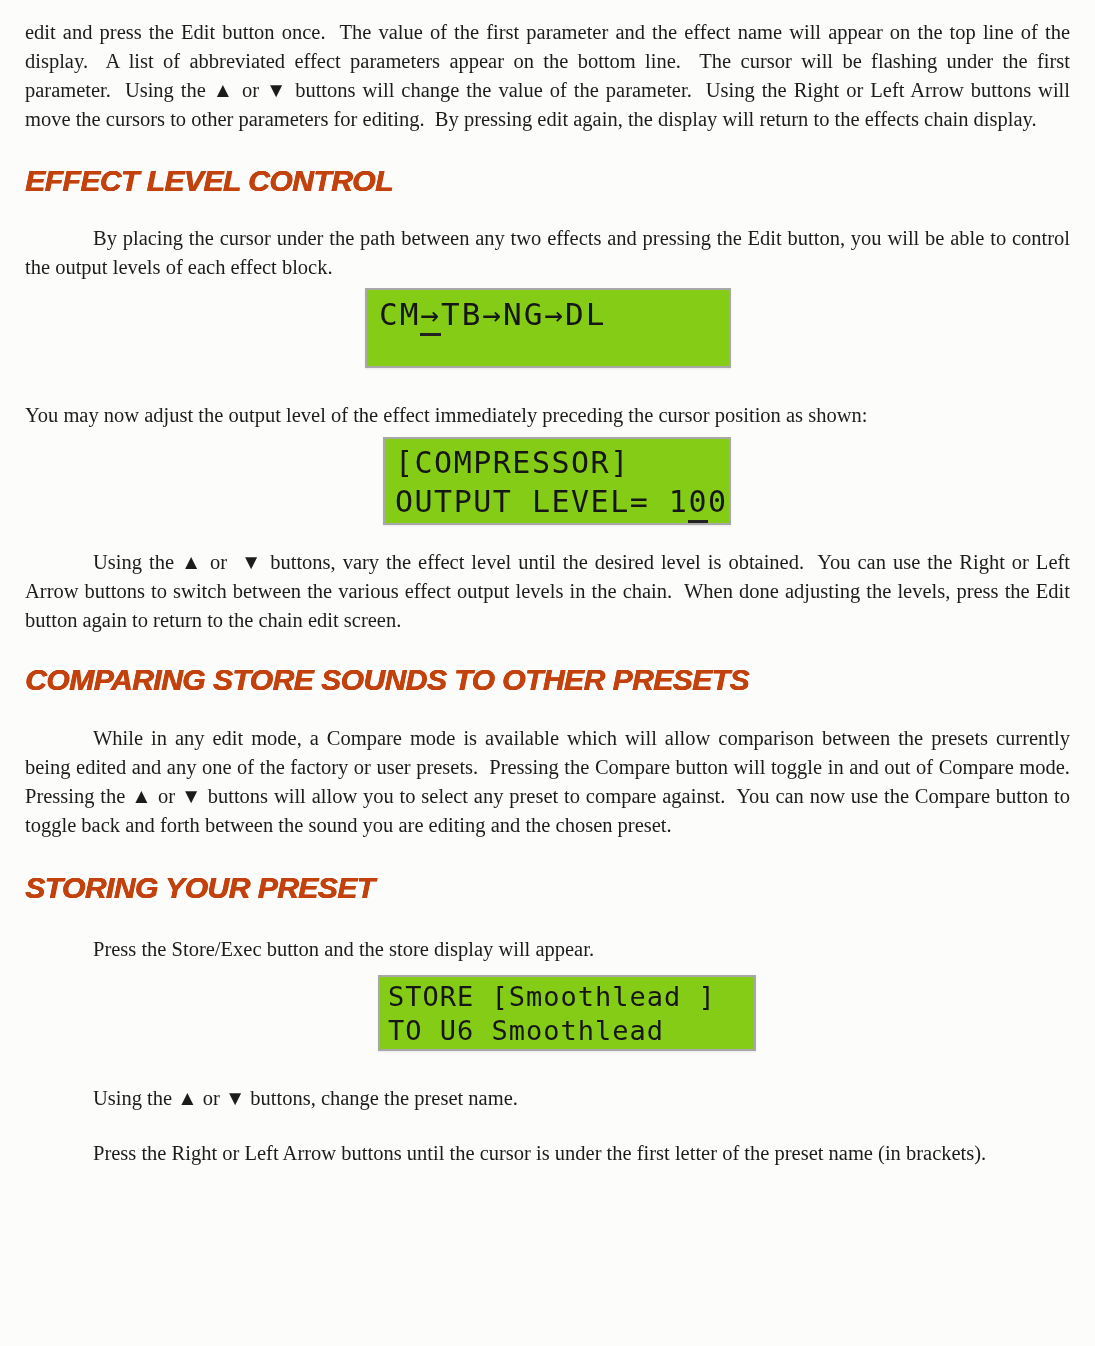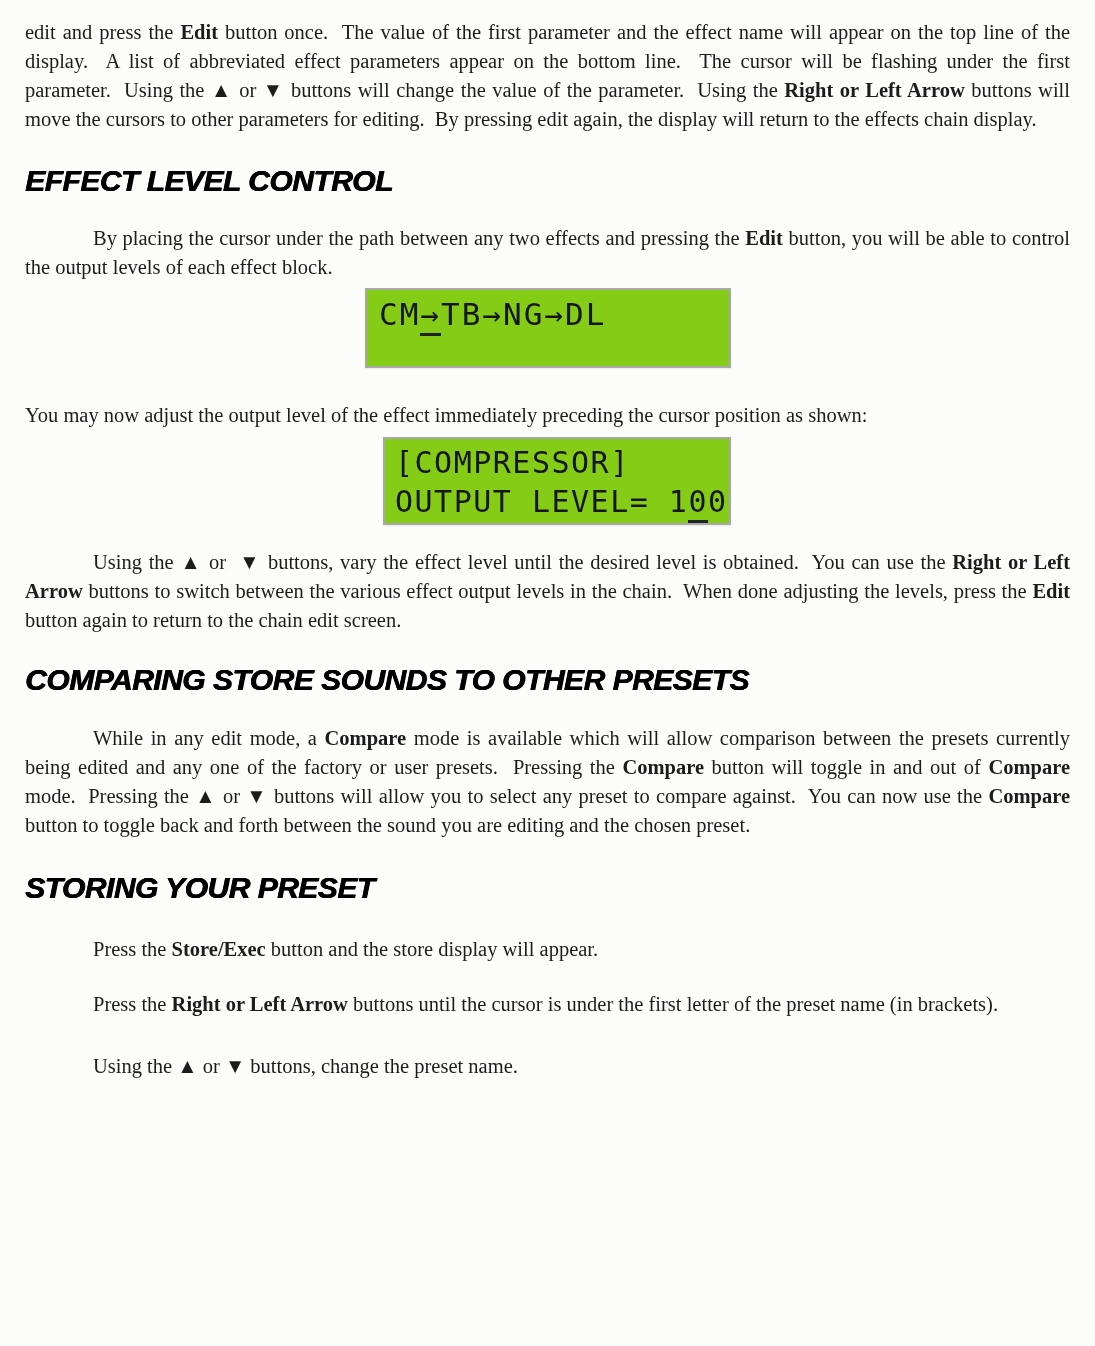--- a/index.html
+++ b/index.html
@@ -16,30 +16,30 @@
   }
   p.body {
     font-family: "Liberation Serif", serif;
     font-size: 20.5px;
     line-height: 29px;
     margin: 0;
     text-align: justify;
     white-space: pre-wrap;
   }
   p.indent { text-indent: 68px; }
-  .b { font-weight: bold; }
+  .b { font-weight: normal; }
   h2.sec {
     font-family: "Liberation Sans", sans-serif;
     font-style: italic;
     font-weight: bold;
     font-size: 30px;
     line-height: 34px;
     letter-spacing: -0.5px;
     margin: 0;
-    color: #000000;
+    color: #c2410c;
     text-shadow: 0.7px 0 0 currentColor, 0 0.4px 0 currentColor;
   }
   .lcd {
     box-sizing: border-box;
     border: 2px solid #a8a8a8;
     background: #84cc16;
     font-family: "DejaVu Sans Mono", monospace;
     color: #161616;
     overflow: hidden;
     box-shadow: 0 1px 2px rgba(0,0,0,0.08);
@@ -94,19 +94,23 @@
   <p class="body indent" style="margin-top:23px"><span>Using the ▲ or  ▼ buttons, vary the effect level until the desired level is obtained.  You can use the </span><span class="b">Right or Left Arrow</span><span> buttons to switch between the various effect output levels in the chain.  When done adjusting the levels, press the </span><span class="b">Edit</span><span> button again to return to the chain edit screen.</span></p>
 
   <h2 class="sec" style="margin-top:28px">COMPARING STORE SOUNDS TO OTHER PRESETS</h2>
 
   <p class="body indent" style="margin-top:27px"><span>While in any edit mode, a </span><span class="b">Compare</span><span> mode is available which will allow comparison between the presets currently being edited and any one of the factory or user presets.  Pressing the </span><span class="b">Compare</span><span> button will toggle in and out of </span><span class="b">Compare</span><span> mode.  Pressing the ▲ or ▼ buttons will allow you to select any preset to compare against.  You can now use the </span><span class="b">Compare</span><span> button to toggle back and forth between the sound you are editing and the chosen preset.</span></p>
 
   <h2 class="sec" style="margin-top:31px">STORING YOUR PRESET</h2>
 
   <p class="body indent" style="margin-top:30px"><span>Press the </span><span class="b">Store/Exec</span><span> button and the store display will appear.</span></p>
 
+  <div class="lcd lcd3">
+    <div class="lcd-line"><span>STORE [Smoothlead ]</span></div>
+    <div class="lcd-line"><span>TO U6 Smoothlead</span></div>
+  </div>
+
+  <p class="body indent" style="margin-top:33px"><span>Using the ▲ or ▼ buttons, change the preset name.</span></p>
 
   <p class="body indent" style="margin-top:26px"><span>Press the </span><span class="b">Right or Left Arrow</span><span> buttons until the cursor is under the first letter of the preset name (in brackets).</span></p>
-
-  <p class="body indent" style="margin-top:33px"><span>Using the ▲ or ▼ buttons, change the preset name.</span></p>
 
 
 </div>
 
 </body></html>

